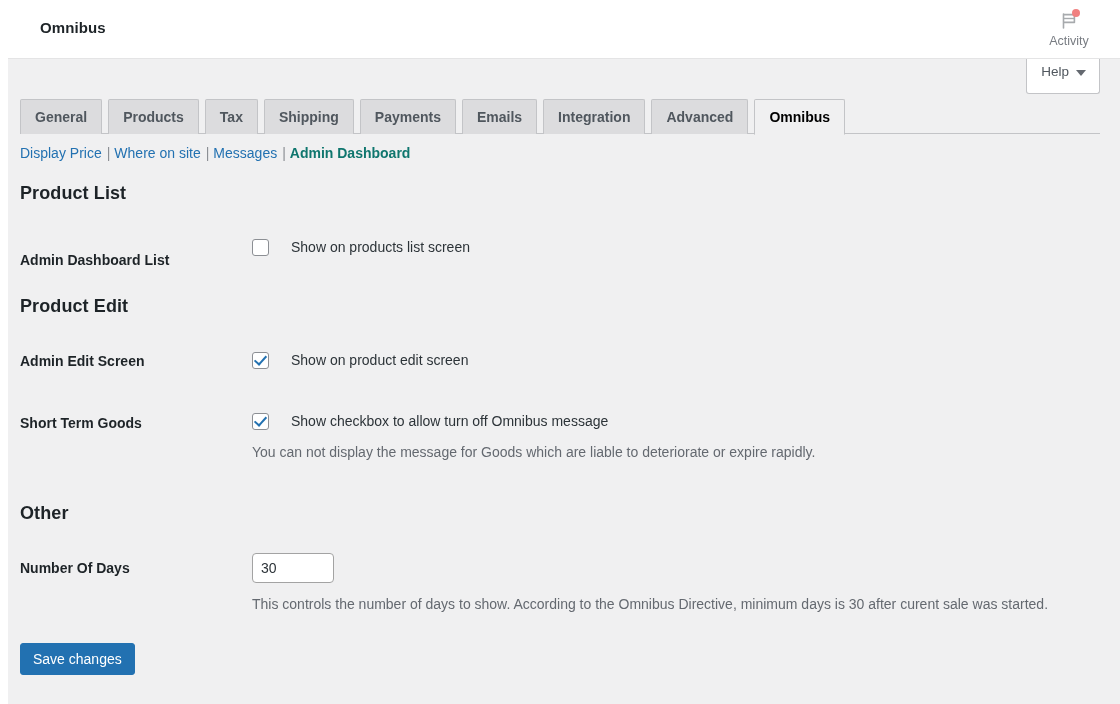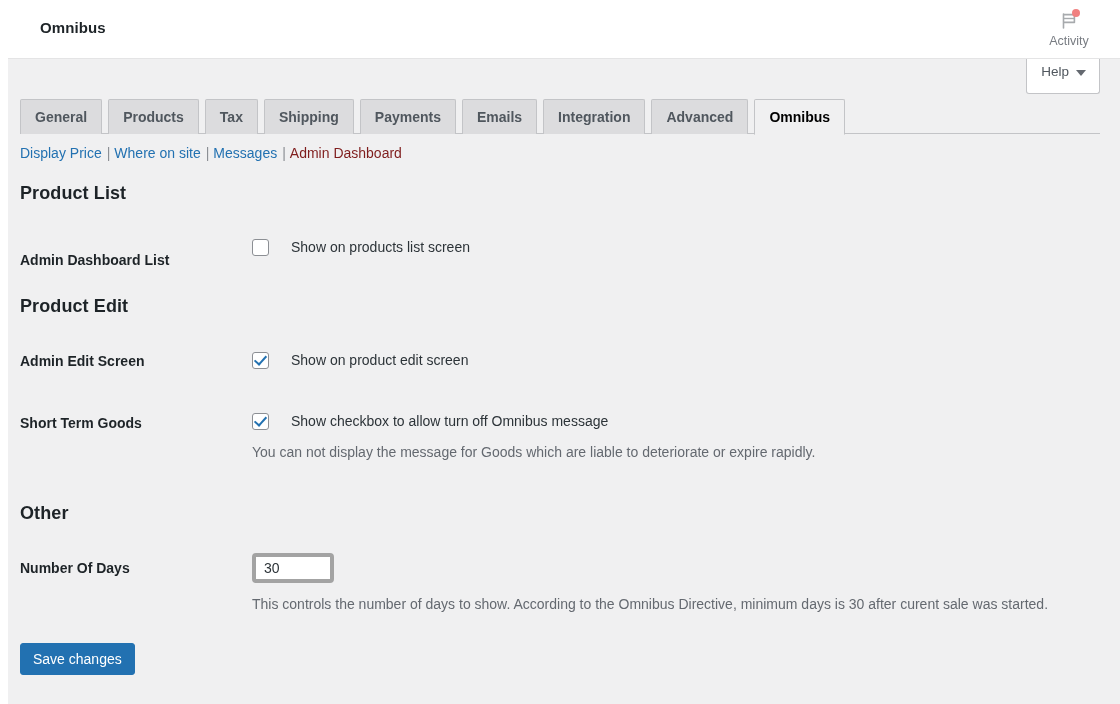--- a/index.html
+++ b/index.html
@@ -166,22 +166,22 @@
   .subnav a {
     color: #2271b1;
     text-decoration: none;
     cursor: pointer;
   }
   .subnav .sep {
     color: #8c8f94;
     padding: 0 4px 0 5px;
   }
   .subnav .current {
-    color: #7f1d1d;
-    font-weight: normal;
+    color: #0f766e;
+    font-weight: bold;
   }
 
   
   .content {
     position: absolute;
     left: 0;
     top: 170px;
     width: 1120px;
   }
   h2.section-title {
@@ -248,21 +248,21 @@
   }
   .num-input {
     width: 82px;
     height: 30px;
     box-sizing: border-box;
     padding: 3px 8px;
     font-size: 14px;
     font-family: "Liberation Sans", "DejaVu Sans", sans-serif;
     color: #2c3338;
     background: #ffffff;
-    border: 4px solid #a3a3a3;
+    border: 1px solid #a3a3a3;
     border-radius: 4px;
     outline: none;
   }
   .save-btn {
     position: absolute;
     left: 20px;
     padding: 0 12px;
     height: 32px;
     line-height: 30px;
     background: #2271b1;

